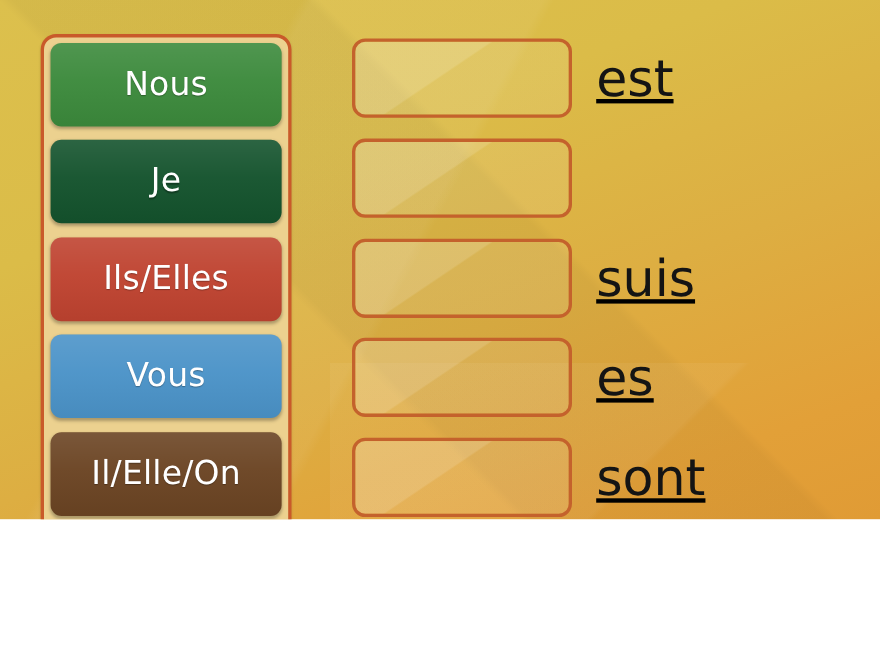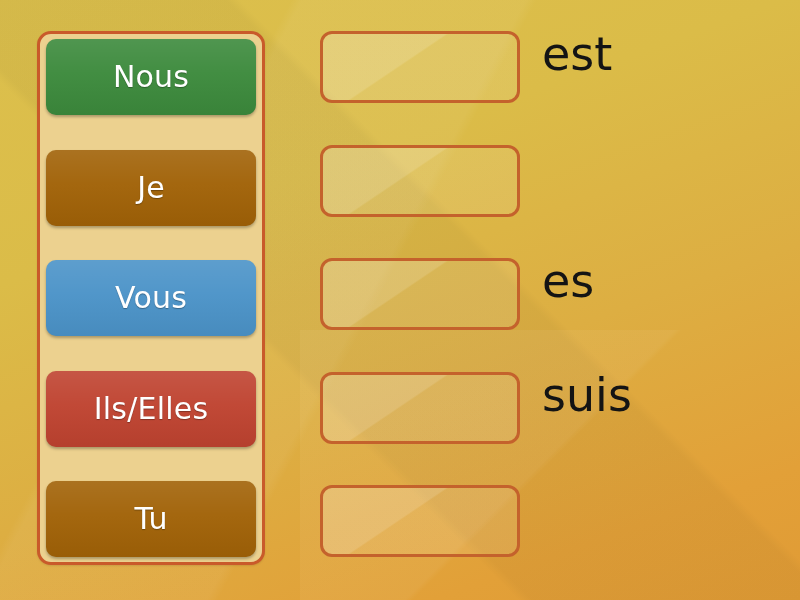--- a/index.html
+++ b/index.html
@@ -10,21 +10,21 @@
     overflow: hidden;
   }
 
   body {
     font-family: "DejaVu Sans", sans-serif;
   }
 
   #stage {
     position: relative;
     width: 800px;
-    height: 600px;
+    height: 472px;
     overflow: hidden;
     background:
       linear-gradient(160deg, #dcc04d 0%, #dbbc48 32%, #ddae42 60%, #e2a038 85%, #e09b35 100%);
   }
 
   
   #bg-texture-a {
     position: absolute;
     inset: 0;
     background:
@@ -121,22 +121,23 @@
     top: 31px;
     width: 450px;
     height: 534px;
     display: flex;
     flex-direction: column;
     justify-content: space-between;
   }
 
   .answer-row {
     display: flex;
-    align-items: flex-start;
+    align-items: center;
     height: 80px;
+    text-decoration: underline;
   }
 
   .dropzone {
     width: 200px;
     height: 72px;
     box-sizing: border-box;
     border: 3px solid #c4622c;
     border-radius: 12px;
     background: linear-gradient(146deg,
       rgba(255,255,255,0.22) 0%,
@@ -164,60 +165,67 @@
   <div id="bg-texture-a"></div>
   <div id="bg-texture-b"></div>
   <div id="bg-texture-c"></div>
 
   <div id="tile-panel">
 
     <div class="tile" style="background:#3c8a3c">
       <span class="tile-label">Nous</span>
     </div>
 
-    <div class="tile" style="background:#a16207">
+    <div class="tile" style="background:#14532d">
       <span class="tile-label">Je</span>
+    </div>
+
+    <div class="tile" style="background:#bf4330">
+      <span class="tile-label">Ils/Elles</span>
     </div>
 
     <div class="tile" style="background:#4b93c8">
       <span class="tile-label">Vous</span>
     </div>
 
-    <div class="tile" style="background:#bf4330">
-      <span class="tile-label">Ils/Elles</span>
-    </div>
-
+    <div class="tile" style="background:#6b4423">
+      <span class="tile-label">Il/Elle/On</span>
+    </div>
 
     <div class="tile" style="background:#a16207">
       <span class="tile-label">Tu</span>
     </div>
 
   </div>
 
   <div id="answer-column">
 
     <div class="answer-row">
       <div class="dropzone"></div>
       <div class="answer-word">est</div>
     </div>
 
     <div class="answer-row">
       <div class="dropzone"></div>
     </div>
 
     <div class="answer-row">
       <div class="dropzone"></div>
+      <div class="answer-word">suis</div>
+    </div>
+
+    <div class="answer-row">
+      <div class="dropzone"></div>
       <div class="answer-word">es</div>
     </div>
 
     <div class="answer-row">
       <div class="dropzone"></div>
-      <div class="answer-word">suis</div>
-    </div>
-
+      <div class="answer-word">sont</div>
+    </div>
 
     <div class="answer-row">
       <div class="dropzone"></div>
     </div>
 
   </div>
 
 </div>
 
 </body></html>

